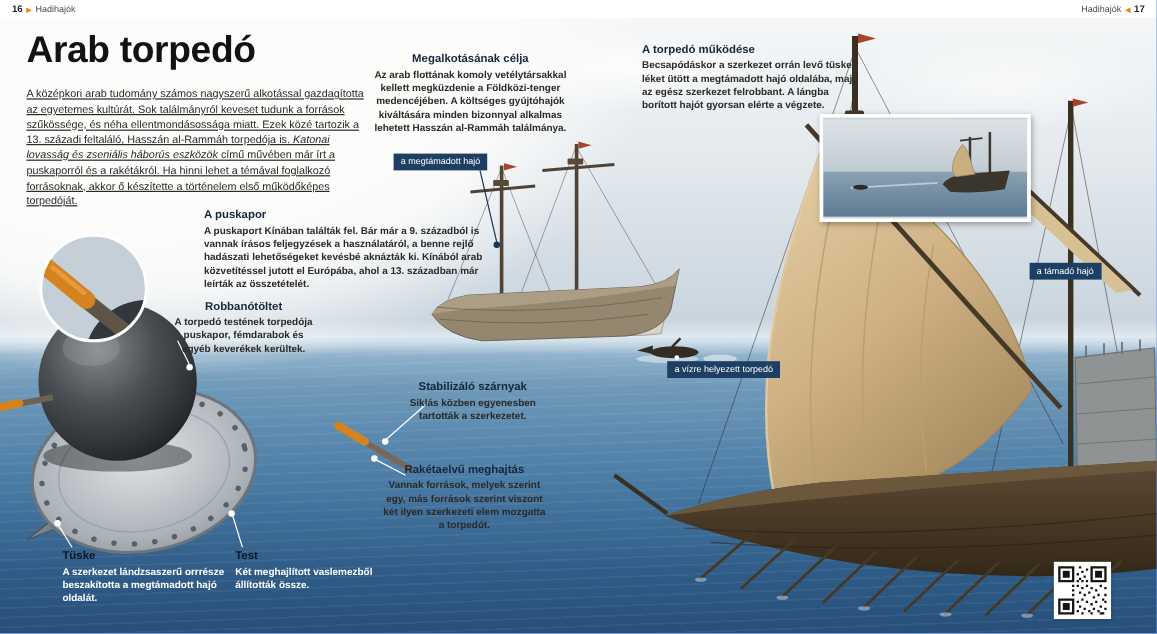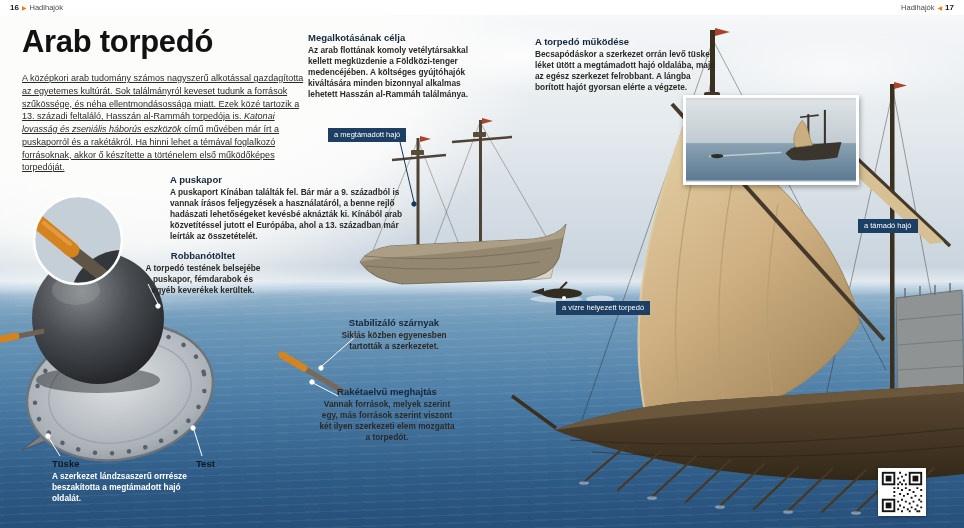--- a/index.html
+++ b/index.html
@@ -19,21 +19,21 @@
   .header .arrow{color:#e8820a;font-size:6px;margin:0 3px;}
   .header .hside{display:flex;align-items:center;}
   .article-title{position:absolute;left:22px;top:24px;font-size:31px;font-weight:bold;color:#121212;letter-spacing:-.3px;margin:0;}
   .intro{position:absolute;left:22px;top:72px;width:286px;font-size:9px;line-height:1.42;color:#2b2a27;margin:0;text-decoration:underline;}
   .intro i{font-style:italic;}
   .sec{position:absolute;}
   .sec h3{margin:0 0 2px;font-size:9.5px;color:#14273c;}
   .sec p{margin:0;font-size:8.3px;line-height:1.33;color:#2b2a27;font-weight:bold;}
   .sec-puskapor{left:170px;top:174px;width:232px;}
   .sec-robbanotoltet{left:140px;top:250px;width:126px;text-align:center;}
-  .sec-megalkotas{left:308px;top:32px;width:168px;}
+  .sec-megalkotas{left:308px;top:44px;width:168px;text-align:center;}
   .sec-mukodes{left:535px;top:36px;width:182px;}
   .sec-stabilizalo{left:328px;top:317px;width:132px;text-align:center;}
   .sec-raketa{left:316px;top:386px;width:142px;text-align:center;}
   .sec-tuske{left:52px;top:458px;width:140px;}
   .sec-test{left:196px;top:458px;width:116px;}
   .sec-tuske h3,.sec-test h3{color:#0d1722;}
   .sec-tuske p,.sec-test p{color:#ffffff;}
   .navlabel{position:absolute;background:#1c3f63;color:#fff;font-size:7.5px;font-weight:normal;padding:2px 6px 3px;white-space:nowrap;}
   .label-attacked{left:328px;top:128px;}
   .label-attacking{left:858px;top:219px;}
@@ -237,21 +237,21 @@
   <h1 class="article-title">Arab torpedó</h1>
   <p class="intro"><span>A középkori arab tudomány számos nagyszerű alkotással gazdagította az egyetemes kultúrát. Sok találmányról keveset tudunk a források szűkössége, és néha ellentmondásossága miatt. Ezek közé tartozik a 13. századi feltaláló, Hasszán al-Rammáh torpedója is. </span><i>Katonai lovasság és zseniális háborús eszközök</i><span> című művében már írt a puskaporról és a rakétákról. Ha hinni lehet a témával foglalkozó forrásoknak, akkor ő készítette a történelem első működőképes torpedóját.</span></p>
 
   <div class="sec sec-puskapor">
     <h3>A puskapor</h3>
     <p>A puskaport Kínában találták fel. Bár már a 9. századból is vannak írásos feljegyzések a használatáról, a benne rejlő hadászati lehetőségeket kevésbé aknázták ki. Kínából arab közvetítéssel jutott el Európába, ahol a 13. században már leírták az összetételét.</p>
   </div>
 
   <div class="sec sec-robbanotoltet">
     <h3>Robbanótöltet</h3>
-    <p>A torpedó testének belsejébe puskapor, fémdarabok és egyéb keverékek kerültek.</p>
+    <p>A torpedó testének torpedója puskapor, fémdarabok és egyéb keverékek kerültek.</p>
   </div>
 
   <div class="sec sec-megalkotas">
     <h3>Megalkotásának célja</h3>
     <p>Az arab flottának komoly vetélytársakkal kellett megküzdenie a Földközi-tenger medencéjében. A költséges gyújtóhajók kiváltására minden bizonnyal alkalmas lehetett Hasszán al-Rammáh találmánya.</p>
   </div>
 
   <div class="sec sec-mukodes">
     <h3>A torpedó működése</h3>
     <p>Becsapódáskor a szerkezet orrán levő tüske léket ütött a megtámadott hajó oldalába, majd az egész szerkezet felrobbant. A lángba borított hajót gyorsan elérte a végzete.</p>
@@ -267,20 +267,21 @@
     <p>Vannak források, melyek szerint egy, más források szerint viszont két ilyen szerkezeti elem mozgatta a torpedót.</p>
   </div>
 
   <div class="sec sec-tuske">
     <h3>Tüske</h3>
     <p>A szerkezet lándzsaszerű orrrésze beszakította a megtámadott hajó oldalát.</p>
   </div>
 
   <div class="sec sec-test">
     <h3>Test</h3>
+    <p>Két meghajlított vaslemezből állították össze.</p>
   </div>
 
   <div class="navlabel label-attacked">a megtámadott hajó</div>
   <div class="navlabel label-attacking">a támadó hajó</div>
   <div class="navlabel label-watertorpedo">a vízre helyezett torpedó</div>
 
   <div class="qr">
     <svg viewBox="0 0 25 25">
       <rect width="25" height="25" fill="#ffffff"></rect>
       <g fill="#141414">

